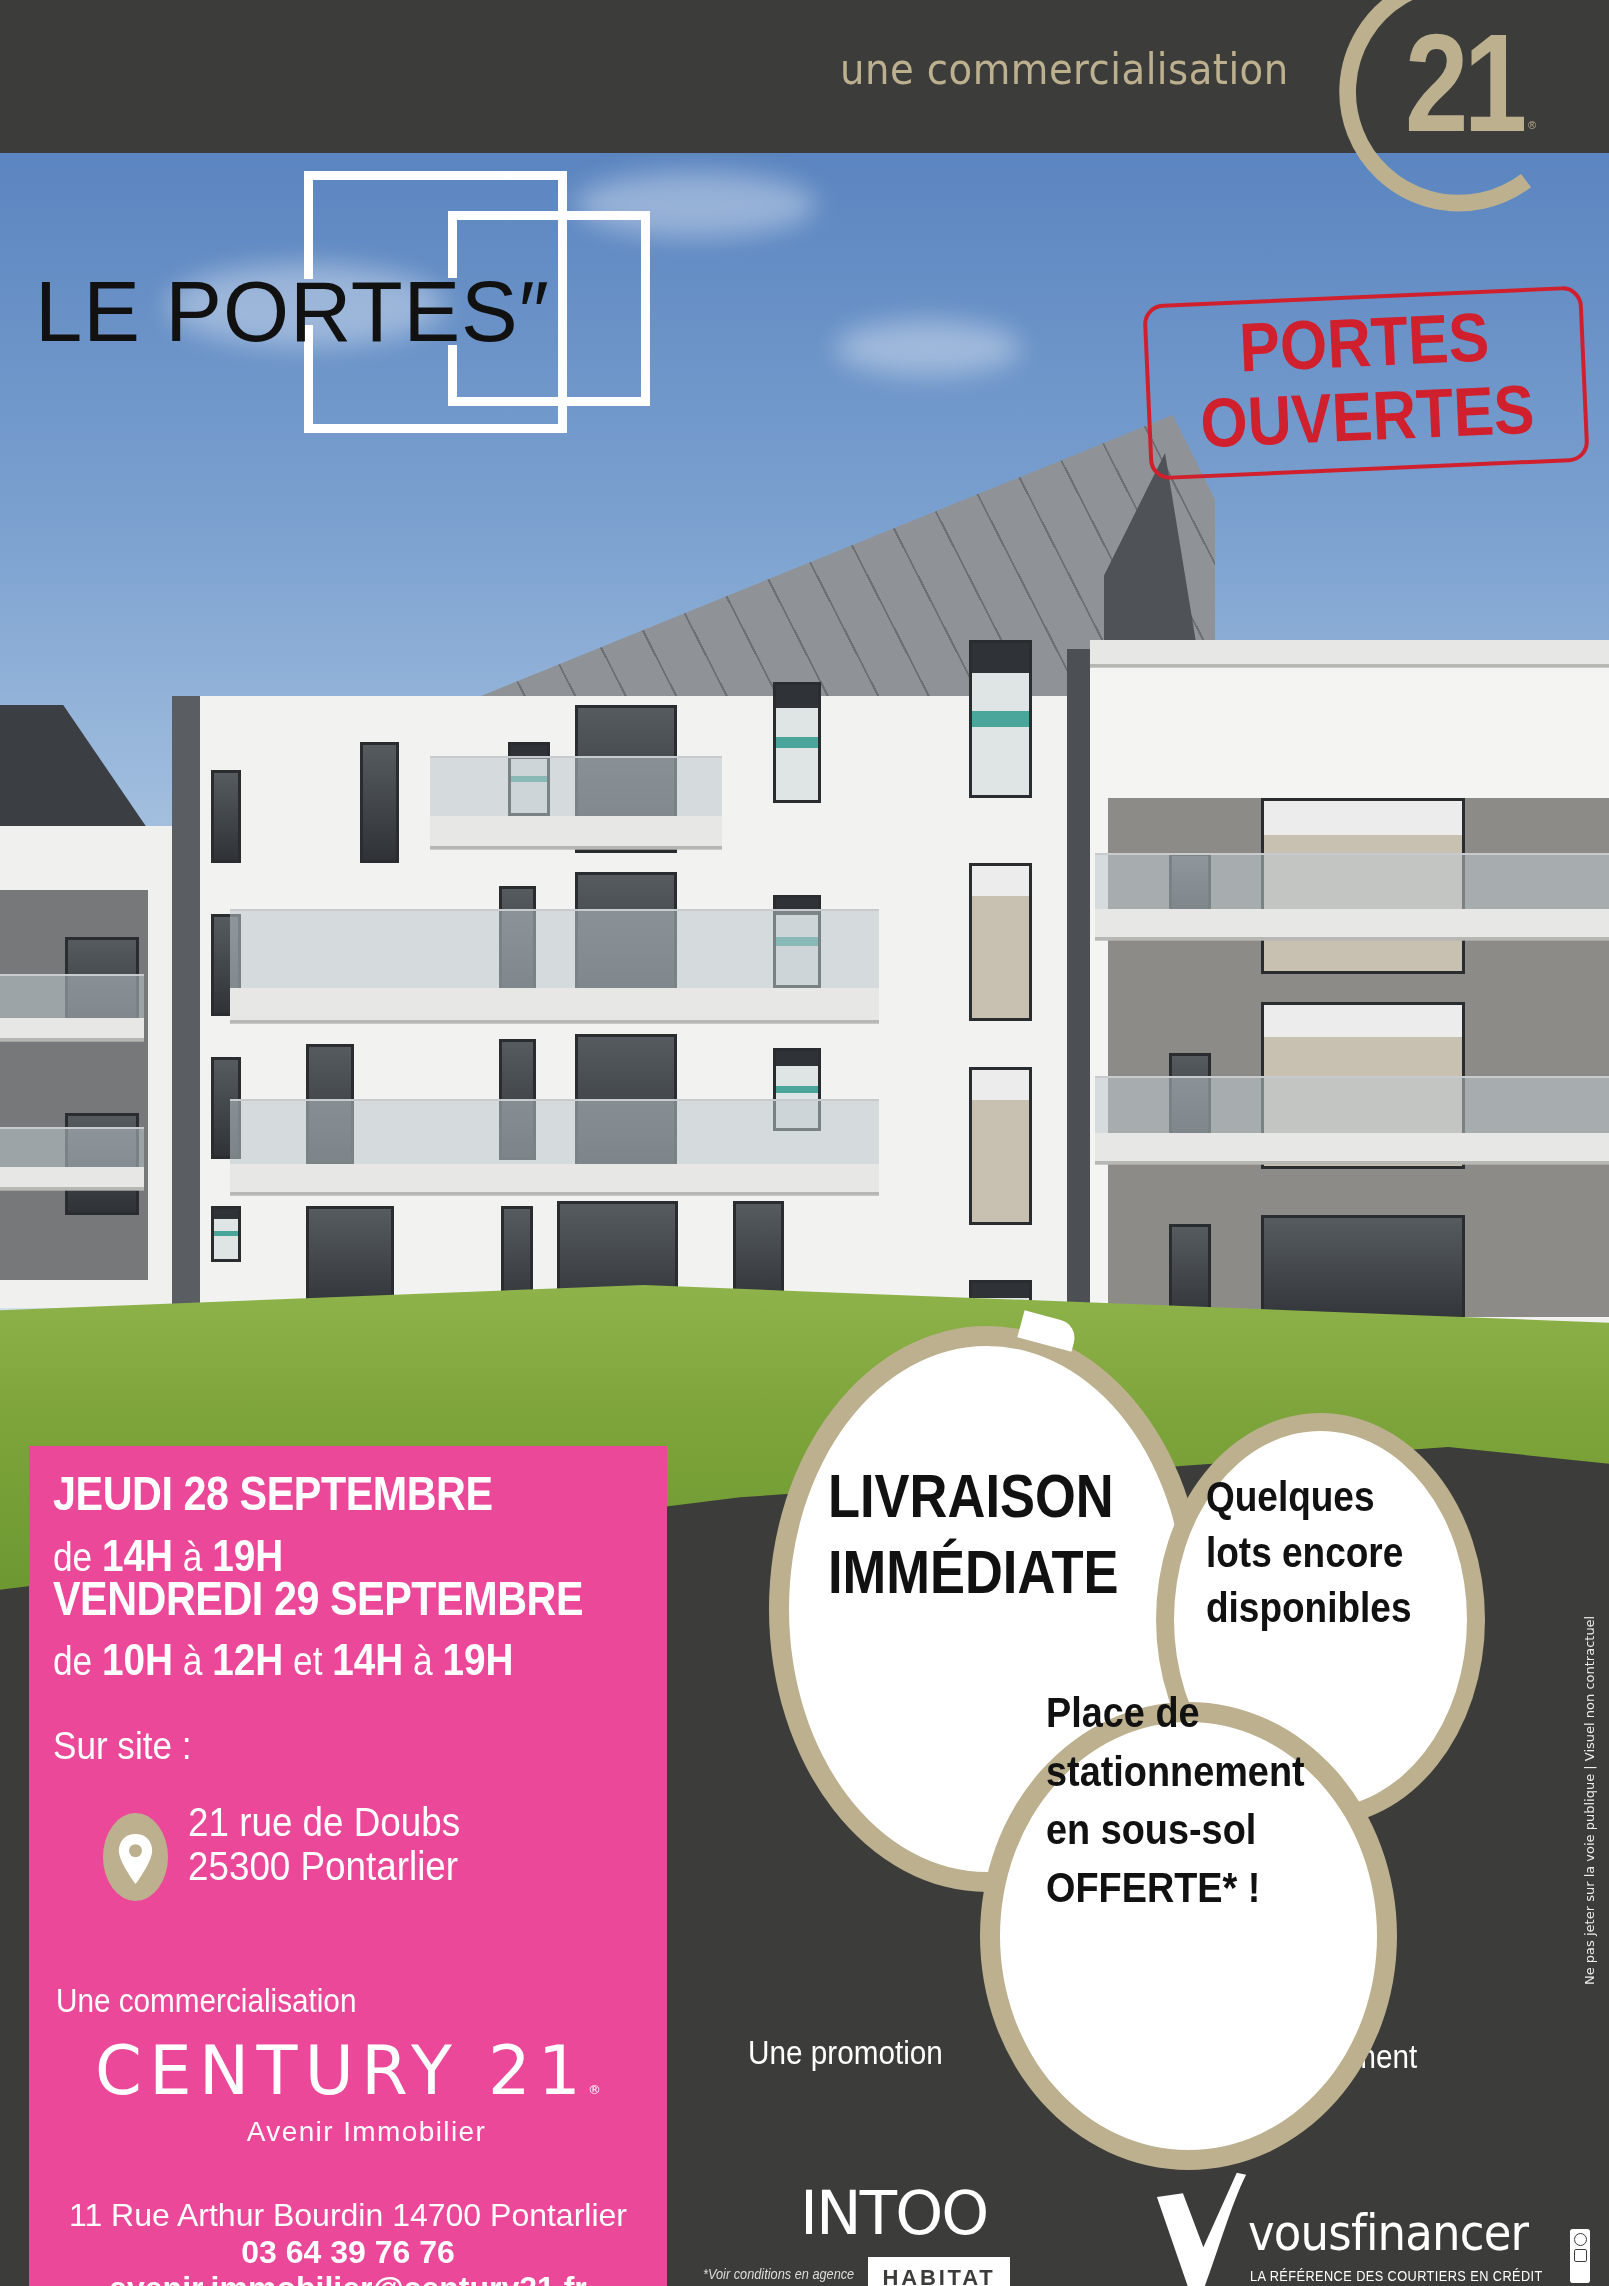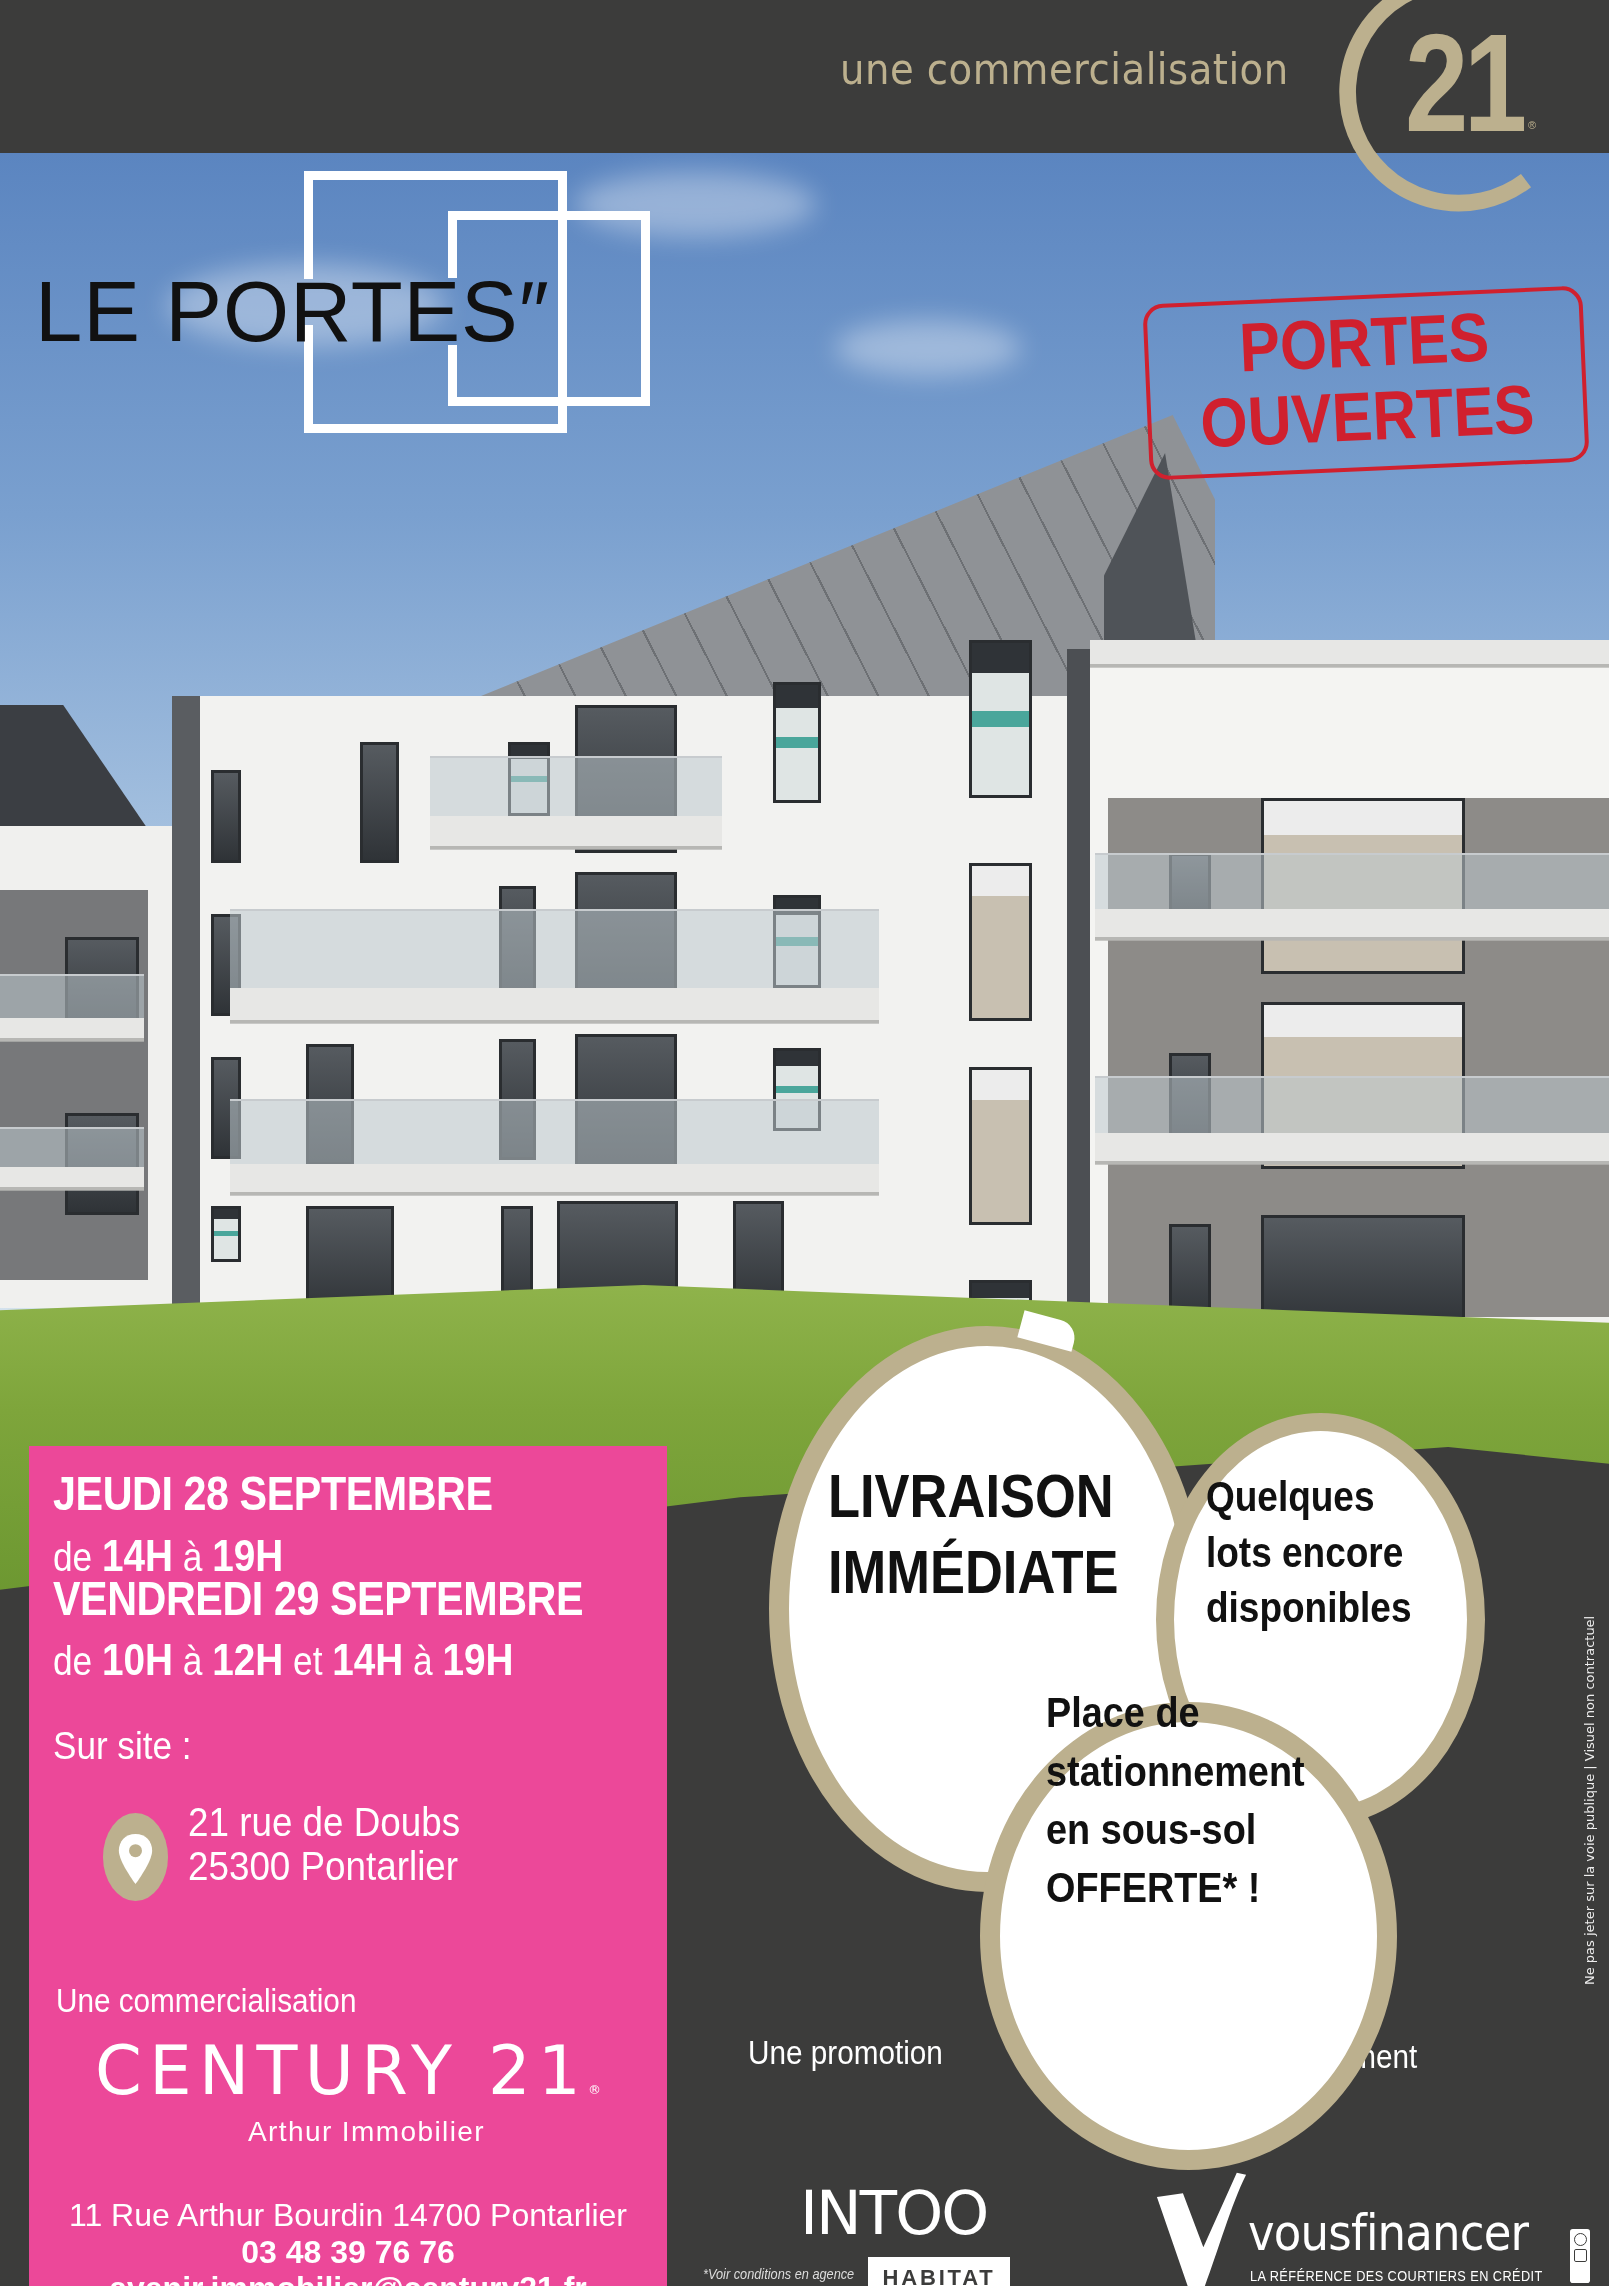--- a/index.html
+++ b/index.html
@@ -196,23 +196,23 @@
         <path d="M20 2 C9 2 2 10 2 20 C2 32 20 56 20 56 C20 56 38 32 38 20 C38 10 31 2 20 2 Z" fill="#fff"></path>
         <circle cx="20" cy="20" r="7" fill="#bcb08e"></circle>
       </svg>
   </div>
   <div class="p-addr">
     <div>21 rue de Doubs</div>
     <div>25300 Pontarlier</div>
   </div>
   <div class="p-comm">Une commercialisation</div>
   <div class="p-brand"><span>CENTURY 21</span><sup>®</sup></div>
-  <div class="p-agency">Arthur Immobilier</div>
+  <div class="p-agency">Avenir Immobilier</div>
   <div class="p-line" style="top:751px;">11 Rue Arthur Bourdin 14700 Pontarlier</div>
-  <div class="p-line b" style="top:788px;">03 48 39 76 76</div>
+  <div class="p-line b" style="top:788px;">03 64 39 76 76</div>
   <div class="p-line b" style="top:824px;">avenir.immobilier@century21.fr</div>
 </div>
 
 <div class="circle" style="left:769px;top:1326px;width:436px;height:566px;border-radius:50%;border:20.4px solid #bcb08e;"></div>
 <div class="circle" style="left:1156px;top:1413px;width:329px;height:413px;border:18.6px solid #bcb08e;z-index:7;"></div>
 <div class="circle" style="left:980px;top:1702px;width:417px;height:468px;border:20.4px solid #bcb08e;z-index:7;"></div>
 
 <div class="ring" style="left:1020px;top:1317px;width:56px;height:28px;background:#fff;border-radius:0 18.6px 0 0;transform:rotate(15deg);z-index:7;"></div>
 
 <div class="c-text" style="left:828px;top:1461px;font-size:61px;transform:scaleX(0.86);">LIVRAISON</div>

